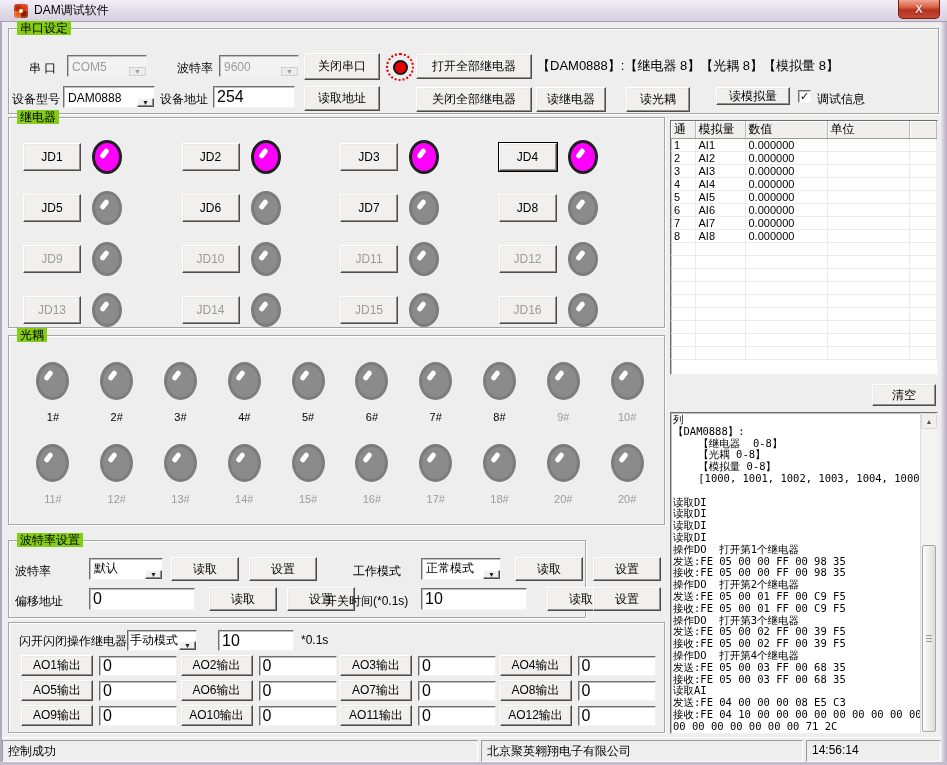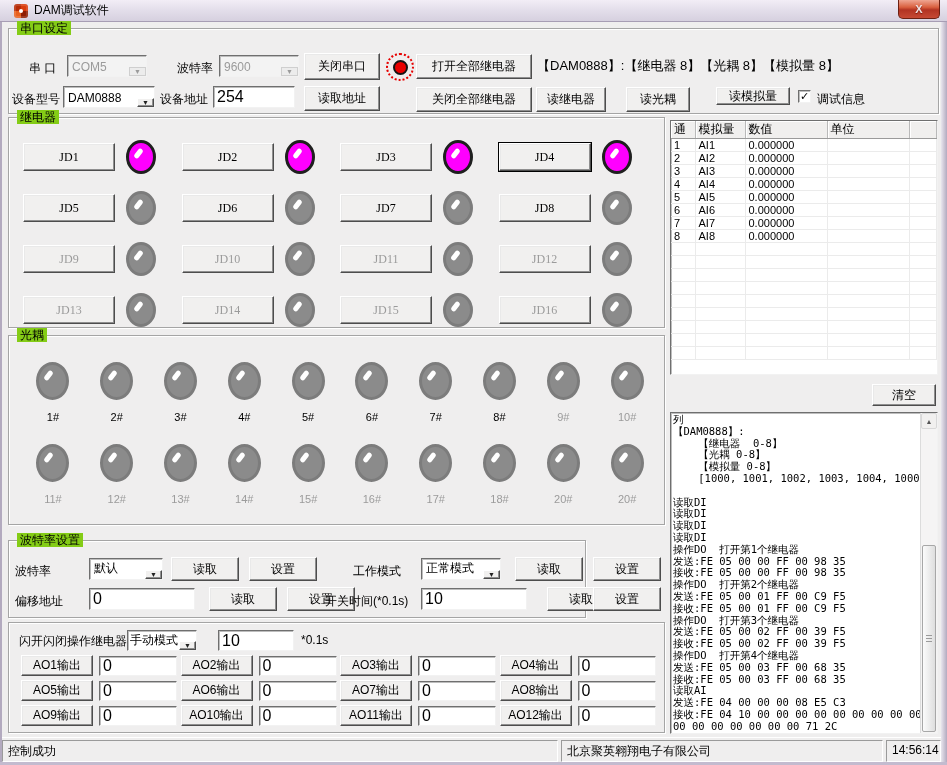--- a/index.html
+++ b/index.html
@@ -63,21 +63,21 @@
   .lbl { white-space:nowrap; }
 
   
   .serial-led-wrap { width:28px; height:28px; position:relative; display:flex; align-items:center; justify-content:center; }
   .serial-led-wrap::before { content:""; position:absolute; inset:0; border-radius:50%; border:2px dotted #e60000; }
   .serial-led { width:15px; height:15px; border-radius:50%; background:#e80000; border:2px solid #151515; }
 
   
   .relay-grid { position:absolute; left:14px; top:22px; width:634px; display:grid; grid-template-columns:repeat(4,1fr); row-gap:17px; }
   .relay-cell { display:flex; align-items:center; gap:11px; height:34px; }
-  .relay-btn { width:92px; height:28px;font-family:Liberation Serif, serif; }
+  .relay-btn { width:58px; height:28px; }
 
   
   .opto-grid { position:absolute; left:12px; width:638px; display:grid; grid-template-columns:repeat(10,1fr); }
   .opto-cell { display:flex; flex-direction:column; align-items:center; gap:11px; font-size:11px; }
   .opto-cell .lab.dim { color:#9b9b9b; }
 
   
   .table-box { position:absolute; left:670px; top:120px; width:268px; height:255px; background:#fff;
     border:1px solid; border-color:#6f6f6f #f2f2f2 #f2f2f2 #6f6f6f; box-shadow:inset 1px 1px 0 #bdbdbd; overflow:hidden; }
   table.analog { border-collapse:collapse; width:100%; table-layout:fixed; font-size:11px; }
@@ -591,18 +591,18 @@
           <input class="field ao-input" value="0" style="">
         </div>
       <div class="ao-cell">
           <button class="btn ao-btn">AO12输出</button>
           <input class="field ao-input" value="0" style="">
         </div>
     </div>
   </div>
 
   <div class="status-bar">
-    <div class="status-panel" style="width:556px;">控制成功</div>
+    <div class="status-panel" style="width:476px;">控制成功</div>
     <div class="status-panel" style="width:322px;">北京聚英翱翔电子有限公司</div>
     <div class="status-panel" style="flex:1;">14:56:14</div>
   </div>
 
 </div>
 
 </body></html>

